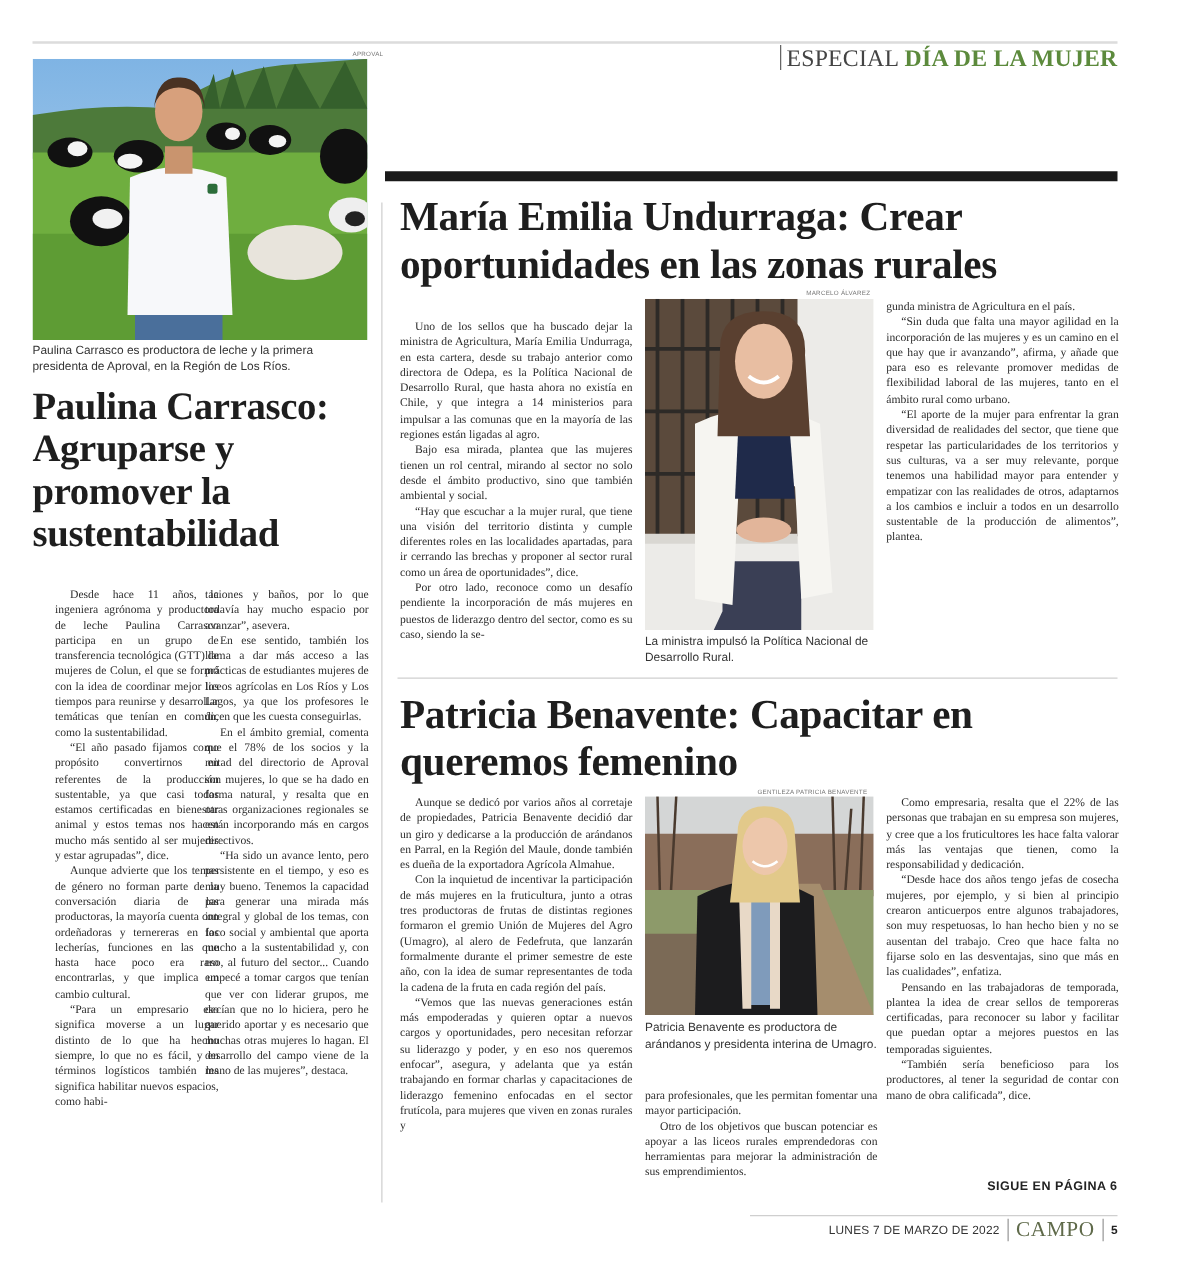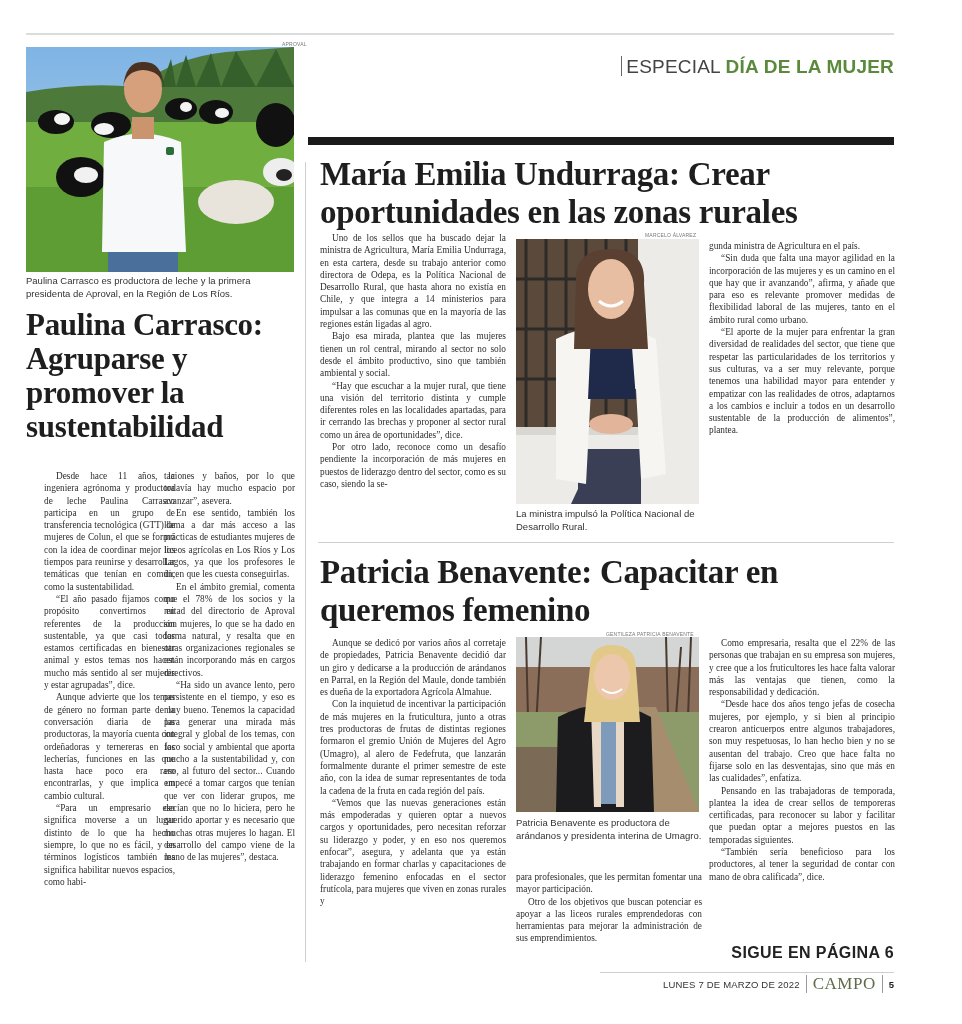--- a/index.html
+++ b/index.html
@@ -1,39 +1,39 @@
 <!DOCTYPE html>
 <html><head>
 <meta charset="utf-8">
 <style>
   * { margin:0; padding:0; box-sizing:border-box; }
   html, body { width:962px; height:1024px; background:#ffffff; overflow:hidden; }
   body { position:relative; font-family:"Liberation Serif", "DejaVu Serif", serif; color:#2a2a2a; }
 
   .top-rule { position:absolute; left:26px; top:33px; width:868px; height:2px; background:#dcdcdc; }
-  .section-header { position:absolute; right:68px; top:56px; font-family:Liberation Sans, sans-serif; font-size:19px; letter-spacing:0.2px; color:#444; white-space:nowrap; }
+  .section-header { position:absolute; right:68px; top:36px; font-family:Liberation Serif, serif; font-size:19px; letter-spacing:0.2px; color:#444; white-space:nowrap; }
   .section-header .bar { display:inline-block; width:1px; height:20px; background:#666; vertical-align:-3px; margin-right:4px; }
   .section-header .accent { color:#5c8a3c; font-weight:bold; }
 
   .credit { position:absolute; font-family:"Liberation Sans", sans-serif; font-size:5px; color:#777; letter-spacing:0.2px; text-transform:uppercase; white-space:nowrap; }
 
   .photo { position:absolute; overflow:hidden; }
 
   .caption { position:absolute; font-family:"Liberation Sans", "DejaVu Sans", sans-serif; font-size:9.5px; line-height:12.5px; color:#333; }
 
   .headline { position:absolute; font-family:"Liberation Serif", "DejaVu Serif", serif; font-weight:bold; color:#1e1e1e; letter-spacing:-0.3px; }
 
   .col { position:absolute; font-size:9.3px; line-height:12.3px; text-align:justify; hyphens:manual; color:#2d2d2d; }
   .col p { text-indent:12px; }
 
   .vrule { position:absolute; width:1px; background:#cfcfcf; }
   .hrule { position:absolute; height:1px; background:#cfcfcf; }
   .black-bar { position:absolute; left:308px; top:137px; width:586px; height:8px; background:#1a1a1a; }
 
-  .continue { position:absolute; right:68px; top:944px; font-family:"Liberation Sans", sans-serif; font-weight:bold; font-size:16px; letter-spacing:0.4px; color:#222; }
+  .continue { position:absolute; right:68px; top:944px; font-family:"Liberation Sans", sans-serif; font-weight:bold; font-size:10px; letter-spacing:0.4px; color:#222; }
 
   .footer-rule { position:absolute; left:600px; top:972px; width:294px; height:1px; background:#cfcfcf; }
   .footer { position:absolute; right:68px; top:974px; display:flex; align-items:center; gap:6px; white-space:nowrap; }
   .footer .date { font-family:"Liberation Sans", sans-serif; font-size:9.5px; color:#333; letter-spacing:0.2px;padding-left:20px; }
   .footer .sep { width:1px; height:18px; background:#999; }
   .footer .pub { font-family:"Liberation Serif", serif; font-size:17px; color:#5f6a4a; letter-spacing:0.5px; }
   .footer .page { font-family:"Liberation Sans", sans-serif; font-weight:bold; font-size:9.5px; color:#222; }
 </style>
 </head>
 <body>
@@ -100,21 +100,21 @@
   <p>En ese sentido, también los llama a dar más acceso a las prácticas de estudiantes mujeres de liceos agrícolas en Los Ríos y Los Lagos, ya que los profesores le dicen que les cuesta conseguirlas.</p>
   <p>En el ámbito gremial, comenta que el 78% de los socios y la mitad del directorio de Aproval son mujeres, lo que se ha dado en forma natural, y resalta que en otras organizaciones regionales se están incorporando más en cargos directivos.</p>
   <p>“Ha sido un avance lento, pero persistente en el tiempo, y eso es muy bueno. Tenemos la capacidad para generar una mirada más integral y global de los temas, con foco social y ambiental que aporta mucho a la sustentabilidad y, con eso, al futuro del sector... Cuando empecé a tomar cargos que tenían que ver con liderar grupos, me decían que no lo hiciera, pero he querido aportar y es necesario que muchas otras mujeres lo hagan. El desarrollo del campo viene de la mano de las mujeres”, destaca.</p>
 </div>
 
 <div class="vrule" style="left:305px; top:162px; height:800px;"></div>
 
 <div class="black-bar"></div>
 <div class="headline" style="left:320px; top:155px; width:580px; font-size:33px; line-height:38px;">María Emilia Undurraga: Crear oportunidades en las zonas rurales</div>
 
-<div class="col" style="left:320px; top:232px; width:186px;">
+<div class="col" style="left:320px; top:256px; width:186px;">
   <p>Uno de los sellos que ha buscado dejar la ministra de Agricultura, María Emilia Undurraga, en esta cartera, desde su trabajo anterior como directora de Odepa, es la Política Nacional de Desarrollo Rural, que hasta ahora no existía en Chile, y que integra a 14 ministerios para impulsar a las comunas que en la mayoría de las regiones están ligadas al agro.</p>
   <p>Bajo esa mirada, plantea que las mujeres tienen un rol central, mirando al sector no solo desde el ámbito productivo, sino que también ambiental y social.</p>
   <p>“Hay que escuchar a la mujer rural, que tiene una visión del territorio distinta y cumple diferentes roles en las localidades apartadas, para ir cerrando las brechas y proponer al sector rural como un área de oportunidades”, dice.</p>
   <p>Por otro lado, reconoce como un desafío pendiente la incorporación de más mujeres en puestos de liderazgo dentro del sector, como es su caso, siendo la se-</p>
 </div>
 
 <div class="credit" style="left:645px; top:232px;">MARCELO ÁLVAREZ</div>
 <div class="photo" style="left:516px; top:239px; width:183px; height:265px;" aria-label="Mujer con chaqueta blanca frente a una ventana con rejas">
   <svg width="183" height="265" viewBox="0 0 183 265">
     <rect width="183" height="265" fill="#ecebe8"></rect>

